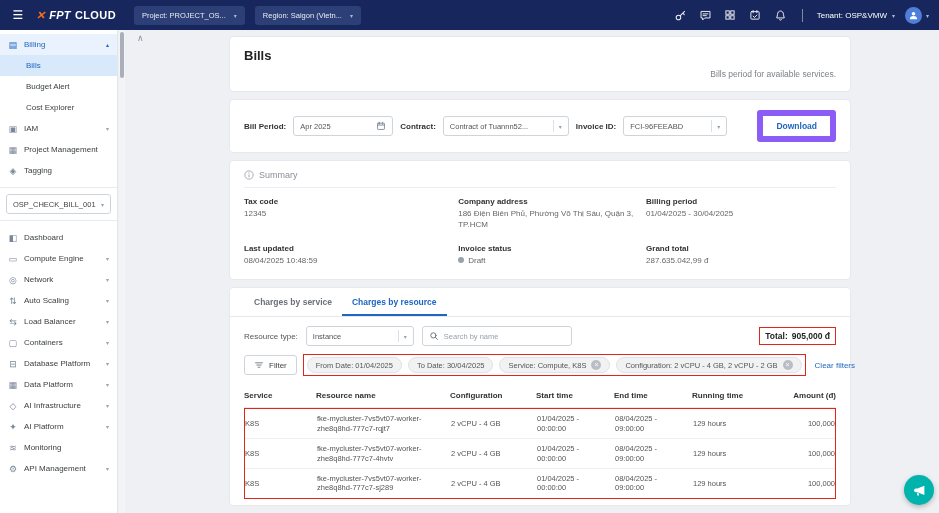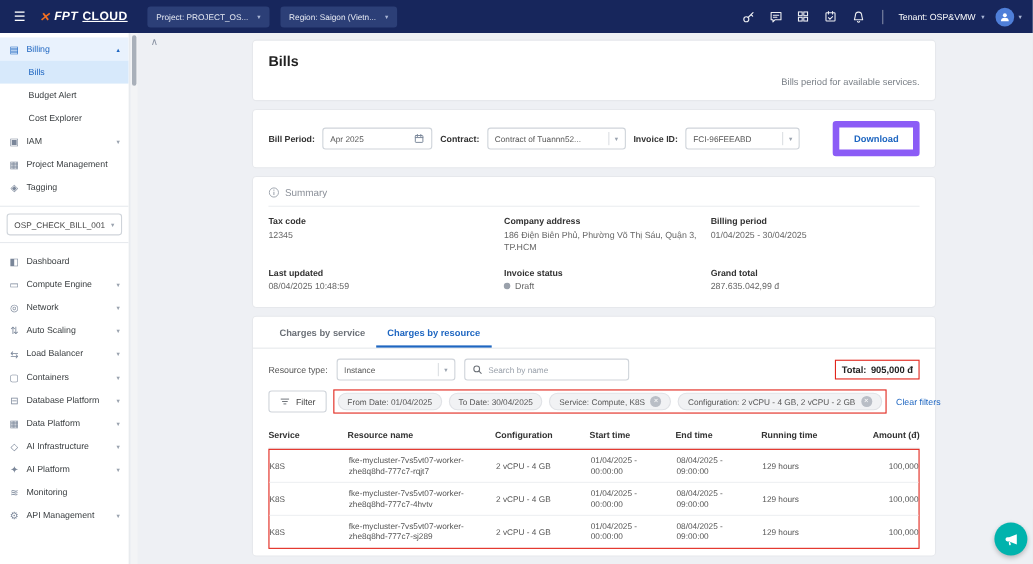--- a/index.html
+++ b/index.html
@@ -6,21 +6,21 @@
   body { font-family:"Liberation Sans", sans-serif; background:#dfe1e6; }
   .screen { position:relative; width:939px; height:513px; background:#eef0f4; overflow:hidden; }
 
   
   .topbar { position:absolute; top:0; left:0; right:0; height:30px; background:#17265c;
             display:flex; align-items:center; padding:0 10px; gap:10px; color:#fff; z-index:5; }
   .hamburger { font-size:12px; cursor:pointer; width:16px; text-align:center; }
   .brand { display:flex; align-items:center; gap:4px; margin-right:8px; cursor:pointer; }
   .brand-mark { color:#f36f21; font-weight:bold; font-size:11px; font-style:italic; }
   .brand-name { font-weight:bold; font-size:11px; letter-spacing:.3px; font-style:italic; }
-  .brand-suffix { font-weight:bold; font-size:11px; letter-spacing:.4px;text-decoration:underline; }
+  .brand-suffix { font-weight:bold; font-size:11px; letter-spacing:.4px; }
   .nav-select { background:#2c3f77; border-radius:3px; height:19px; display:flex; align-items:center;
                 gap:8px; padding:0 8px; font-size:7.5px; color:#e8ecf5; cursor:pointer; }
   .nav-select .caret { font-size:6px; color:#aab6d6; }
   .tb-spacer { flex:1; }
   .nav-icon { width:15px; height:15px; display:flex; align-items:center; justify-content:center; cursor:pointer; opacity:.92; }
   .tb-sep { width:1px; height:13px; background:rgba(255,255,255,.45); margin:0 4px; }
   .tenant { font-size:8px; display:flex; align-items:center; gap:5px; cursor:pointer; white-space:nowrap; }
   .tenant .caret { font-size:6px; color:#aab6d6; }
   .avatar-wrap { display:flex; align-items:center; gap:4px; cursor:pointer; }
   .avatar { width:17px; height:17px; border-radius:50%; background:#4f7fd9; display:flex; align-items:center; justify-content:center; }

